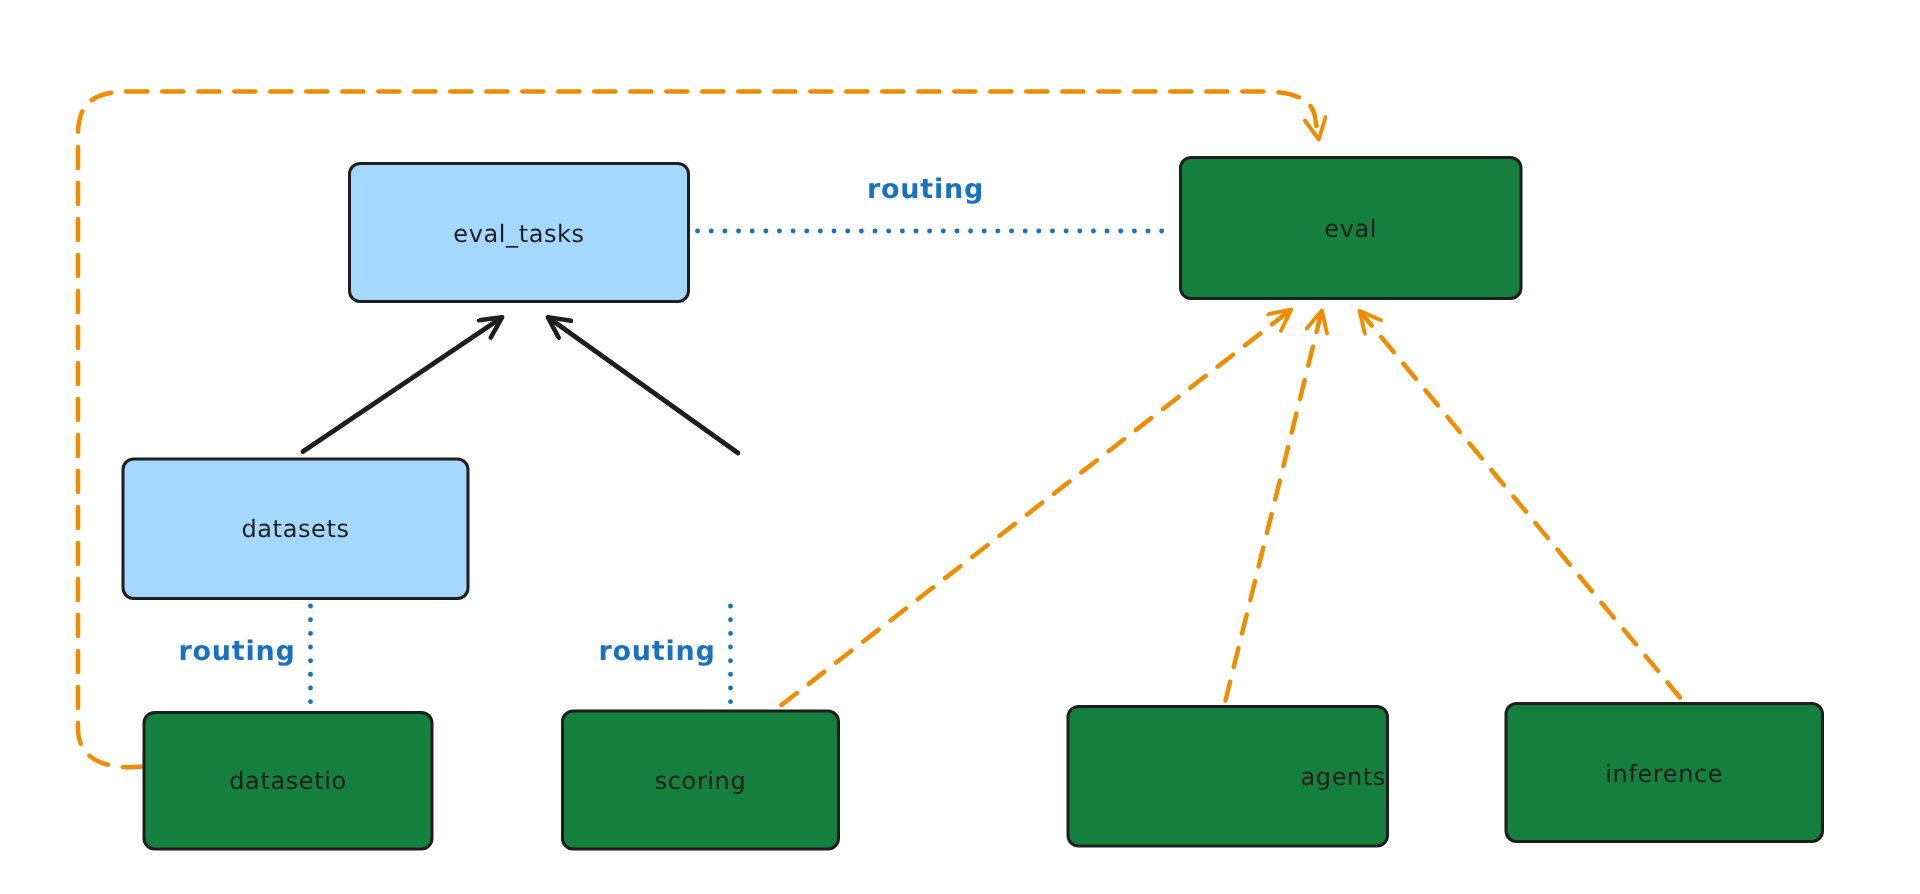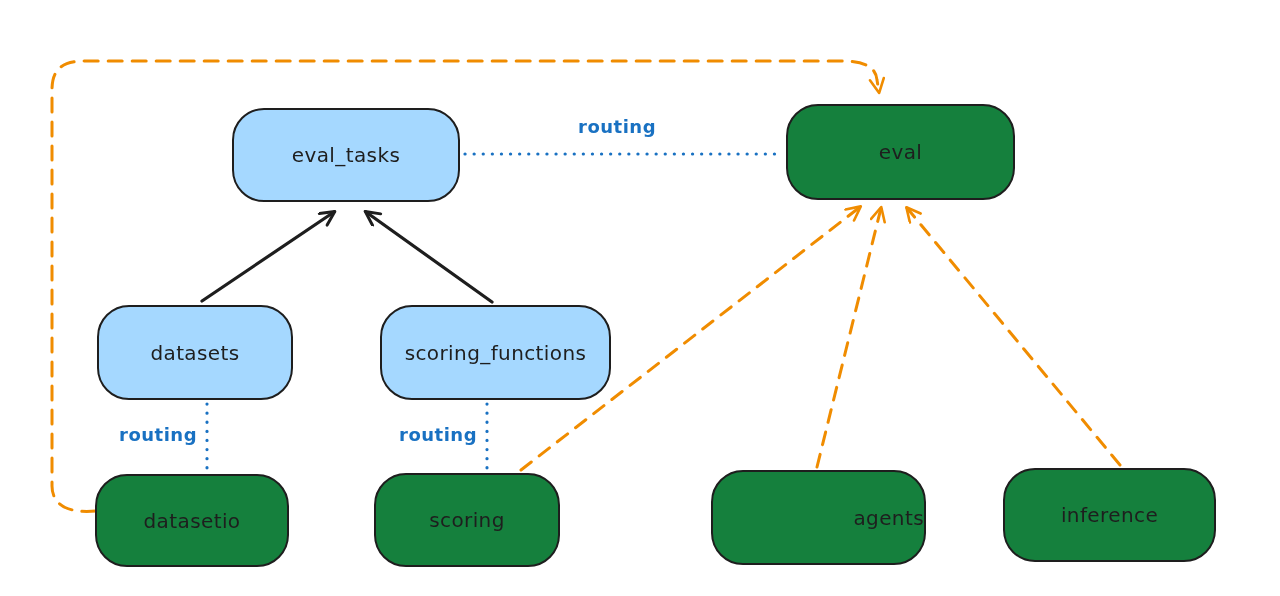--- a/index.html
+++ b/index.html
@@ -11,39 +11,39 @@
     font-family: "DejaVu Sans", sans-serif;
     overflow: hidden;
   }
   svg.edges { position: absolute; left: 0; top: 0; }
   .node {
     position: absolute;
     display: flex;
     align-items: center;
     justify-content: center;
     border: 2.5px solid #1e1e1e;
-    border-radius: 32px;
-    font-size: 20px;
+    border-radius: 8px;
+    font-size: 16px;
     letter-spacing: 0.4px;
     color: #1e1e1e;
     box-sizing: border-box;
   }
   .node.blue  { background: #a5d8ff; }
   .node.green { background: #15803d; }
   .edge-label {
     position: absolute;
     color: #1971c2;
     font-size: 18px;
     font-weight: 700;
     letter-spacing: 0.5px;
   }
   
   #n-eval-tasks        { left: 232px;  top: 108px; width: 228px; height: 94px; }
   #n-eval              { left: 786px;  top: 104px; width: 229px; height: 96px; }
-  #n-datasets          { left: 97px;   top: 305px; width: 196px; height: 95px; }
+  #n-datasets          { left: 81px;   top: 305px; width: 232px; height: 95px; }
   #n-scoring-functions { left: 380px;  top: 305px; width: 231px; height: 95px; }
   #n-datasetio         { left: 95px;   top: 474px; width: 194px; height: 93px; }
   #n-scoring           { left: 374px;  top: 473px; width: 186px; height: 94px; align-items: center; }
   #n-agents            { left: 711px;  top: 470px; width: 215px; height: 95px; justify-content: flex-end; }
   #n-inference         { left: 1003px; top: 468px; width: 213px; height: 94px; justify-content: center; }
   #lbl-routing-top      { left: 578px; top: 116px; }
   #lbl-routing-datasets { left: 119px; top: 424px; }
   #lbl-routing-scoring  { left: 399px; top: 424px; }
 </style>
 </head>
@@ -77,23 +77,20 @@
 
   <div id="n-eval-tasks" class="node blue">
     <span>eval_tasks</span>
   </div>
   <div id="n-eval" class="node green">
     <span>eval</span>
   </div>
   <div id="n-datasets" class="node blue">
     <span>datasets</span>
   </div>
-  <div id="n-scoring-functions" class="node blue">
-    <span>scoring_functions</span>
-  </div>
   <div id="n-datasetio" class="node green">
     <span>datasetio</span>
   </div>
   <div id="n-scoring" class="node green">
     <span>scoring</span>
   </div>
   <div id="n-agents" class="node green">
     <span>agents</span>
   </div>
   <div id="n-inference" class="node green">

